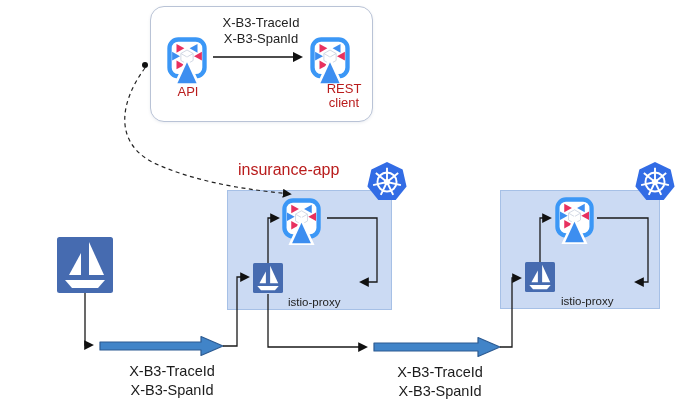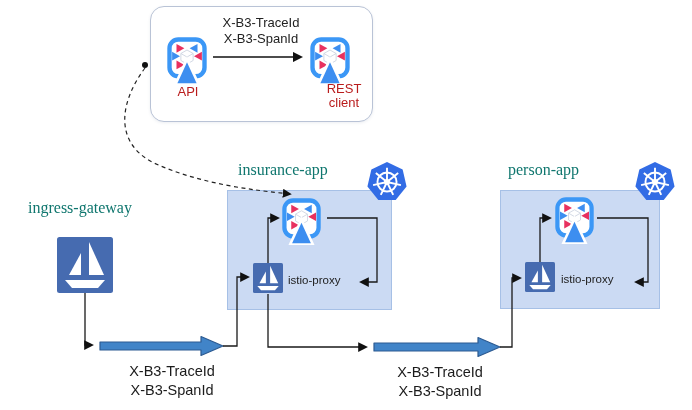--- a/index.html
+++ b/index.html
@@ -12,22 +12,22 @@
   #wires{position:absolute;left:0;top:0;z-index:2;pointer-events:none;}
   .icon{position:absolute;z-index:3;line-height:0;}
   .lbl{position:absolute;z-index:4;white-space:nowrap;}
   
   .callout{
     position:absolute;left:150px;top:6px;width:221px;height:114px;
     background:#fff;border:1.5px solid #b9c3d6;border-radius:14px;
     box-shadow:0 1px 3px rgba(70,90,130,.10);z-index:1;
   }
   
-  .node-title{font-size:16px;color:#0f766e;font-family:Liberation Serif, serif;}
-  .proxy-lbl{font-size:11.5px;color:#222;}
+  .node-title{font-size:16px;color:#b91c1c;}
+  .proxy-lbl{font-size:11.5px;color:#222;margin-top:22px;}
   .hdr-lbl{font-size:14.5px;line-height:18.5px;color:#1b1b1b;text-align:center;}
   .callout-hdr{font-size:13px;line-height:15.5px;color:#222;text-align:center;}
   .svc-lbl{font-size:13px;line-height:14px;color:#b91c1c;text-align:center;}
 </style>
 </head>
 <body>
 
 <div id="stage">
 
   <div class="callout"></div>
@@ -40,22 +40,20 @@
   <div class="lbl svc-lbl" style="left:162px;top:85px;width:52px;">API</div>
   <div class="lbl svc-lbl" style="left:314px;top:82px;width:60px;">
     <div>REST</div>
     <div>client</div>
   </div>
 
   <div class="pod-box" style="left:227px;top:190px;width:163px;height:118px;"></div>
   <div class="pod-box" style="left:500px;top:190px;width:158px;height:117px;"></div>
 
   <div class="lbl node-title" style="left:238px;top:161px;">insurance-app</div>
-  <div class="lbl node-title" style="left:508px;top:161px;">person-app</div>
-  <div class="lbl node-title" style="left:28px;top:199px;">ingress-gateway</div>
 
   <div class="lbl proxy-lbl" style="left:288px;top:274px;">istio-proxy</div>
   <div class="lbl proxy-lbl" style="left:561px;top:273px;">istio-proxy</div>
 
   <svg id="wires" width="692" height="410" viewBox="0 0 692 410">
     <defs>
       <marker id="arr" viewBox="0 0 10 10" refX="8" refY="5" markerWidth="7.5" markerHeight="7.5" orient="auto">
         <path d="M0,0 L10,5 L0,10 z" fill="#111"></path>
       </marker>
     </defs>

